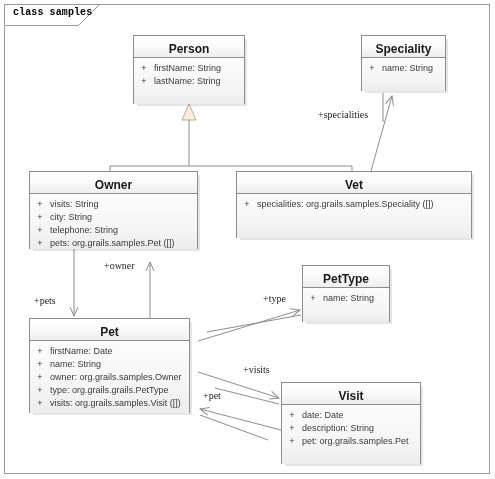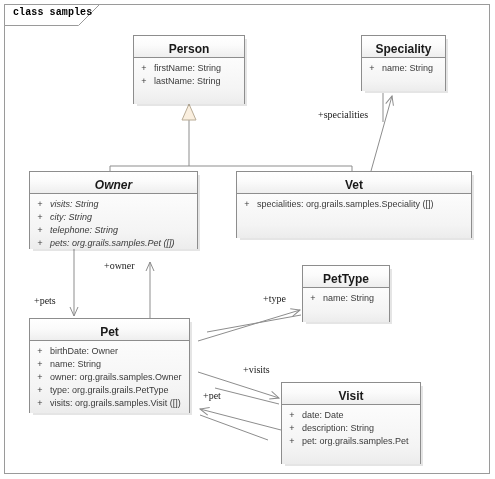--- a/index.html
+++ b/index.html
@@ -199,21 +199,21 @@
   <div class="uml-class" style="left:361px; top:35px; width:85px; height:56px;">
     <div class="uml-header">Speciality</div>
     <div class="uml-body" style="height:33px;">
       <div class="attr-row">
         <span class="attr-vis">+</span>
         <span class="attr-text">name: String</span>
       </div>
     </div>
   </div>
 
-  <div class="uml-class" style="left:29px; top:171px; width:169px; height:78px;font-style:italic;">
+  <div class="uml-class" style="left:29px; top:171px; width:169px; height:78px;">
     <div class="uml-header">Owner</div>
     <div class="uml-body" style="height:55px;">
       <div class="attr-row">
         <span class="attr-vis">+</span>
         <span class="attr-text">visits: String</span>
       </div>
       <div class="attr-row">
         <span class="attr-vis">+</span>
         <span class="attr-text">city: String</span>
       </div>
@@ -246,21 +246,21 @@
         <span class="attr-text">name: String</span>
       </div>
     </div>
   </div>
 
   <div class="uml-class" style="left:29px; top:318px; width:161px; height:95px;">
     <div class="uml-header">Pet</div>
     <div class="uml-body" style="height:72px;">
       <div class="attr-row">
         <span class="attr-vis">+</span>
-        <span class="attr-text">birthDate: Owner</span>
+        <span class="attr-text">firstName: Date</span>
       </div>
       <div class="attr-row">
         <span class="attr-vis">+</span>
         <span class="attr-text">name: String</span>
       </div>
       <div class="attr-row">
         <span class="attr-vis">+</span>
         <span class="attr-text">owner: org.grails.samples.Owner</span>
       </div>
       <div class="attr-row">

